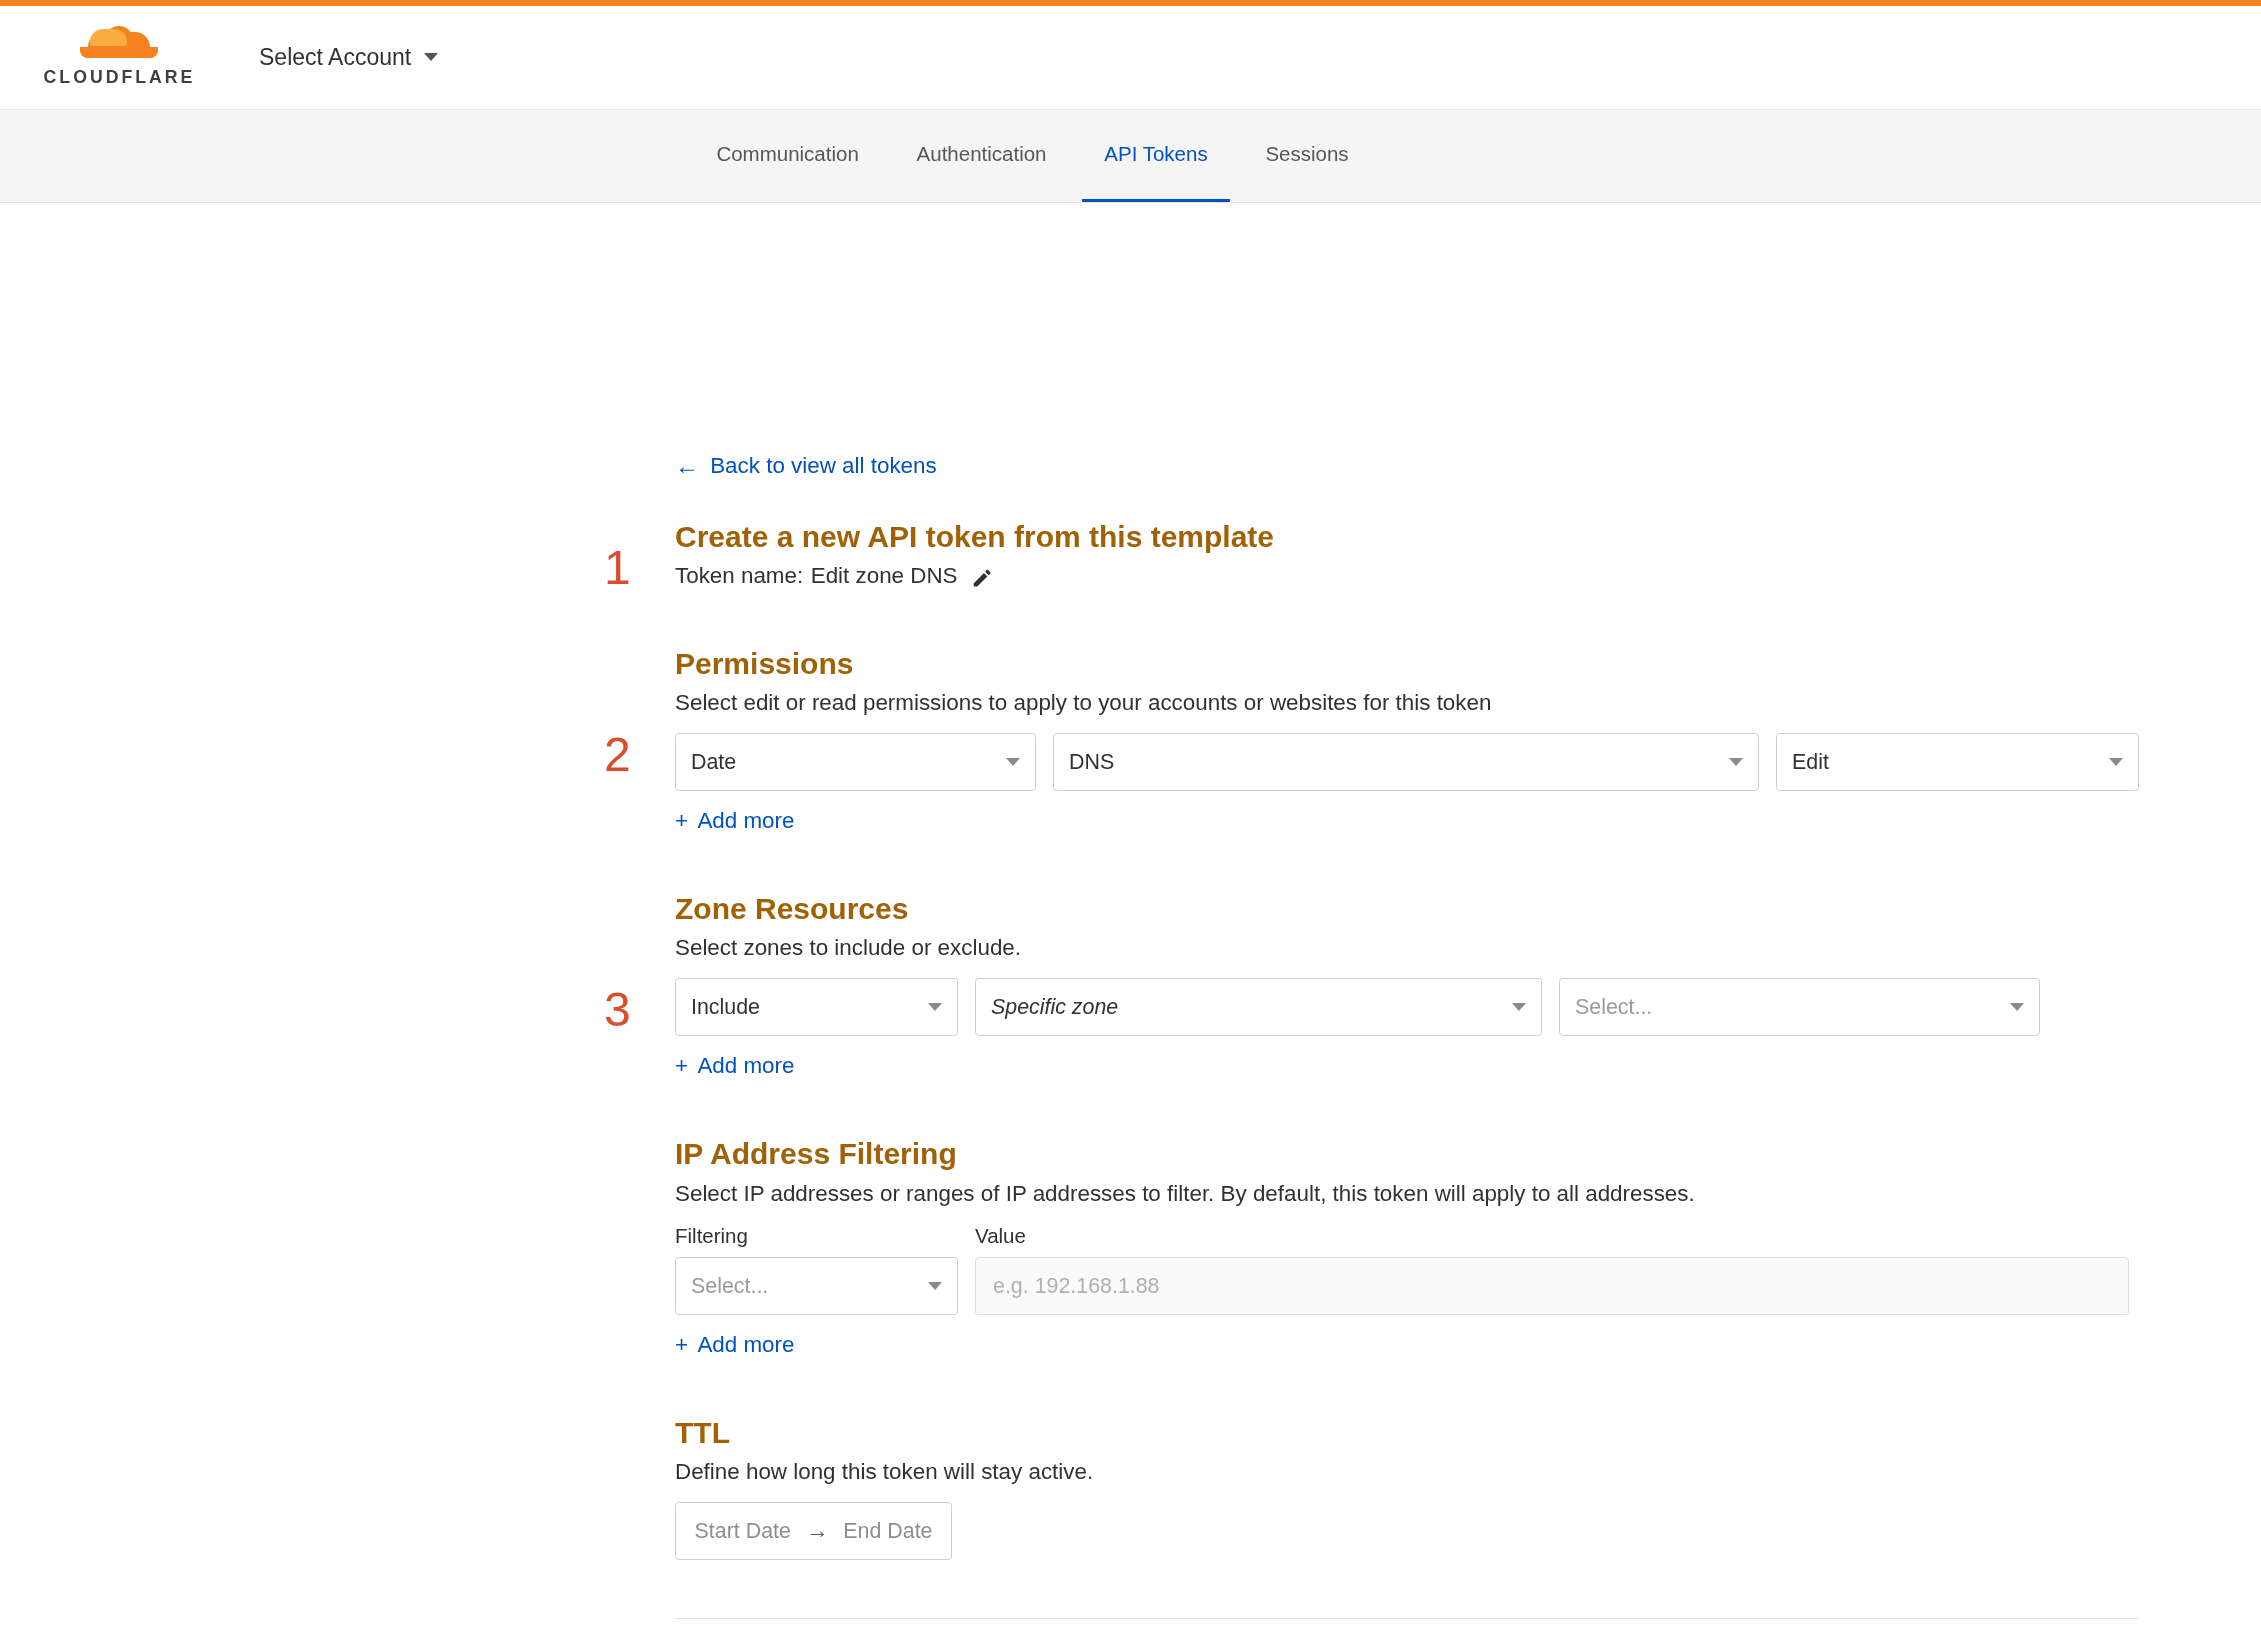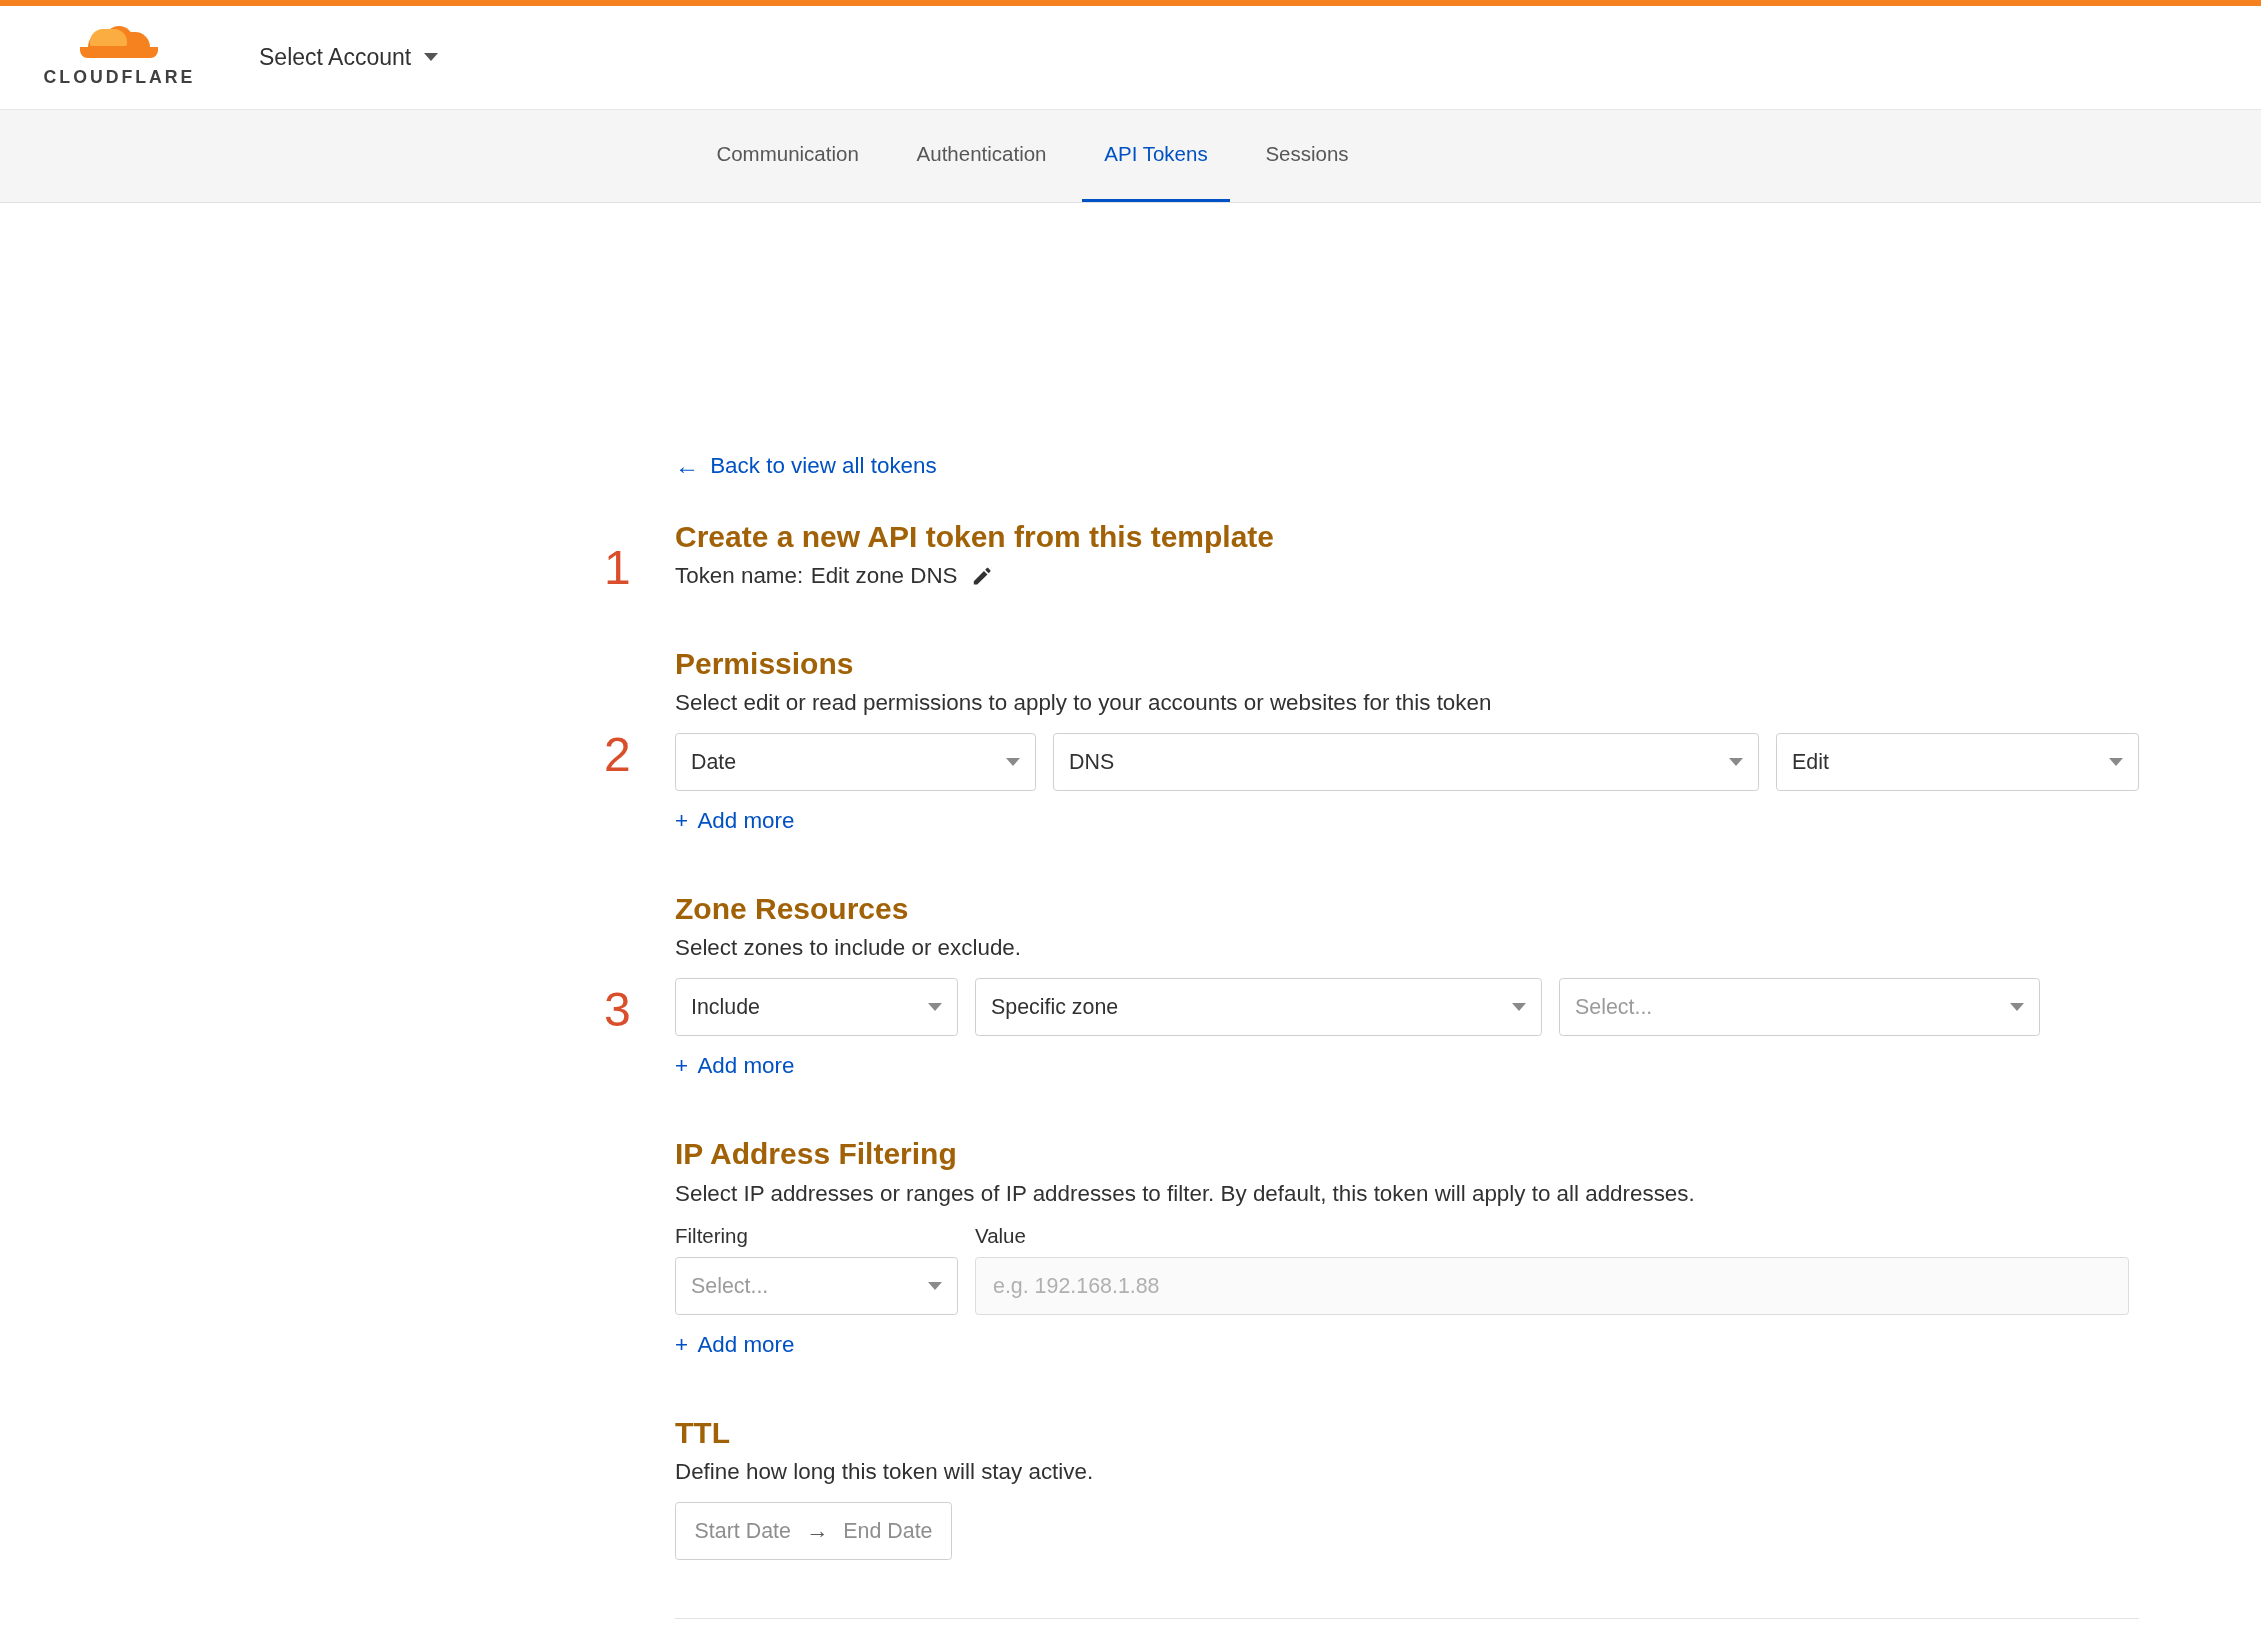--- a/index.html
+++ b/index.html
@@ -161,21 +161,21 @@
     color: #a16207;
   }
   .section-desc {
     font-size: 22.4px;
     margin: 0 0 17px 0;
     color: #313131;
   }
   .token-name-row {
     font-size: 22.4px;
     display: flex;
-    align-items: center;
+    align-items: flex-end;
     margin-bottom: 7.5px;
   }
   .pencil-icon {
     margin-left: 13px;
     display: inline-block;
     width: 22.4px; height: 22.4px;
   }
 
   .block { margin-bottom: 58px; }
 
@@ -202,21 +202,21 @@
     border-left: 7.5px solid transparent;
     border-right: 7.5px solid transparent;
     border-top: 8.4px solid #8a8a8a;
   }
 
   .w-perm-1 { width: 362px; }
   .w-perm-2 { width: 708px; }
   .w-perm-3 { width: 364px; }
 
   .w-zone-1 { width: 283px; }
-  .w-zone-2 { width: 567px; }
+  .w-zone-2 { width: 567px; font-style: italic; }
   .w-zone-3 { width: 481px; }
 
   .w-op { width: 283px; }
 
   .add-more {
     margin-top: 17px;
     font-size: 22.4px;
     color: #0051c3;
     cursor: pointer;
     display: inline-flex;

